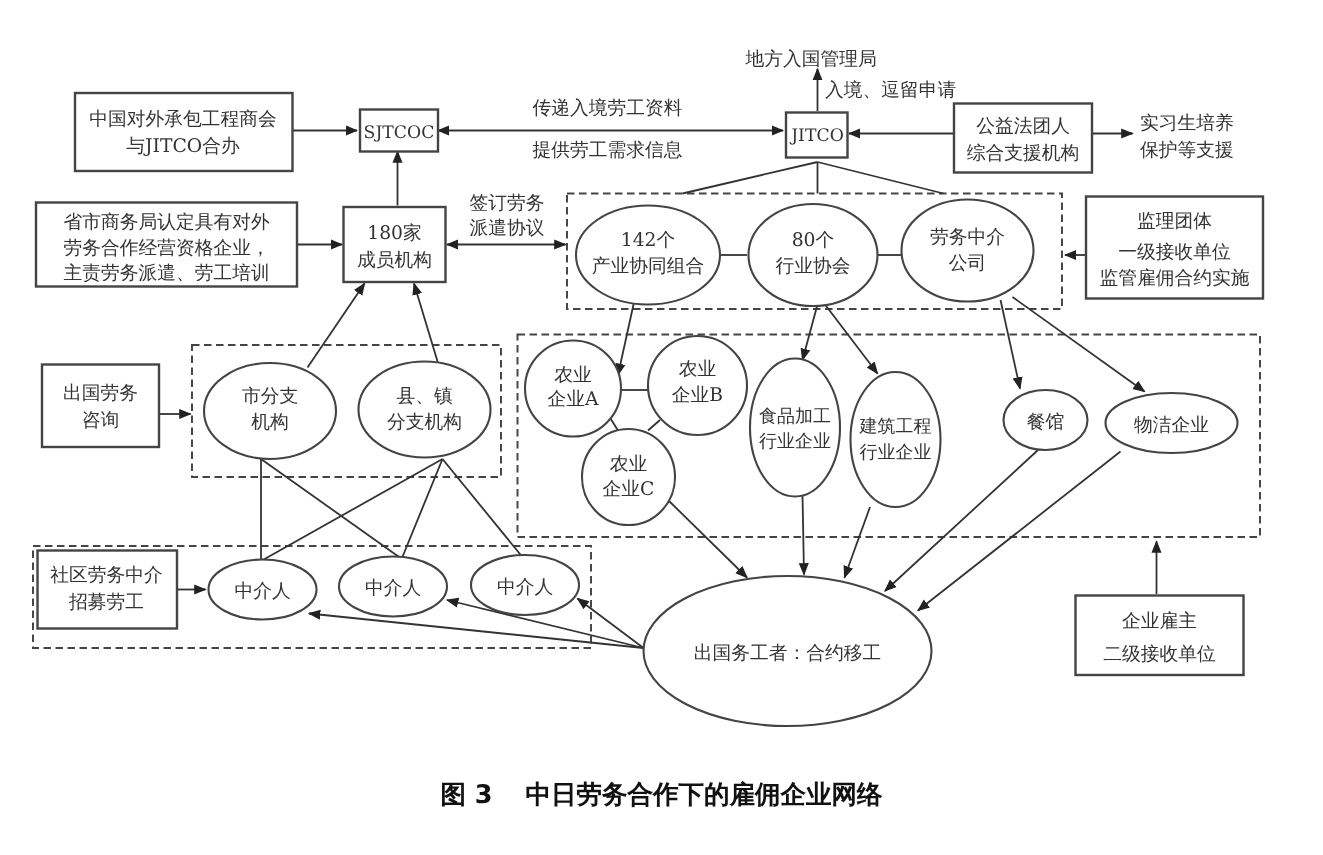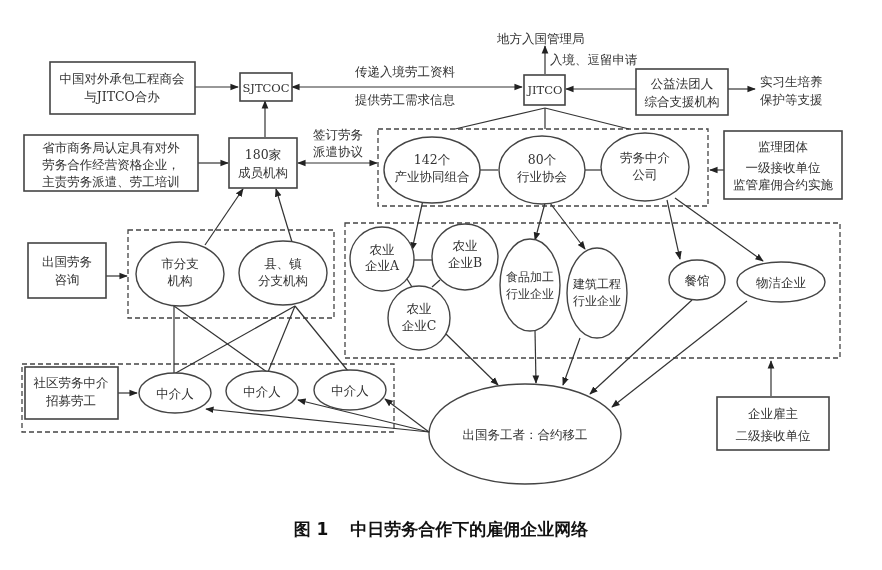--- a/index.html
+++ b/index.html
@@ -222,15 +222,15 @@
   </g>
 
   <text class="txt" x="405" y="76">传递入境劳工资料</text>
   <text class="txt" x="405" y="104">提供劳工需求信息</text>
   <text class="lbl" x="550" y="64">入境、逗留申请</text>
   <text class="txt" x="338" y="139">签订劳务</text>
   <text class="txt" x="338" y="156">派遣协议</text>
 </svg>
 
 <div class="caption">
-  <span>图 1</span>
+  <span>图 3</span>
   <span>中日劳务合作下的雇佣企业网络</span>
 </div>
 
 </body></html>

